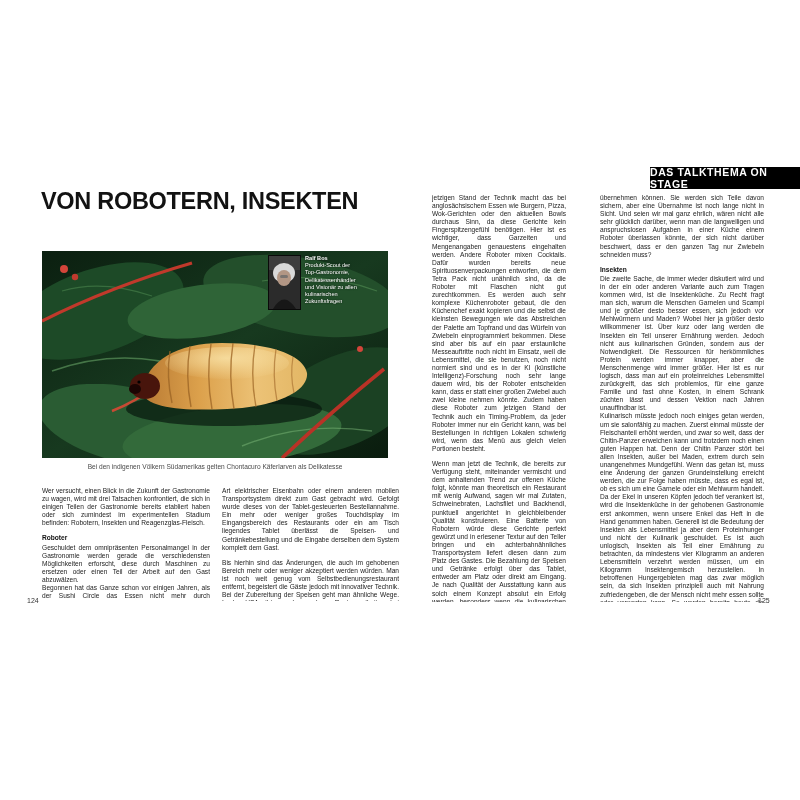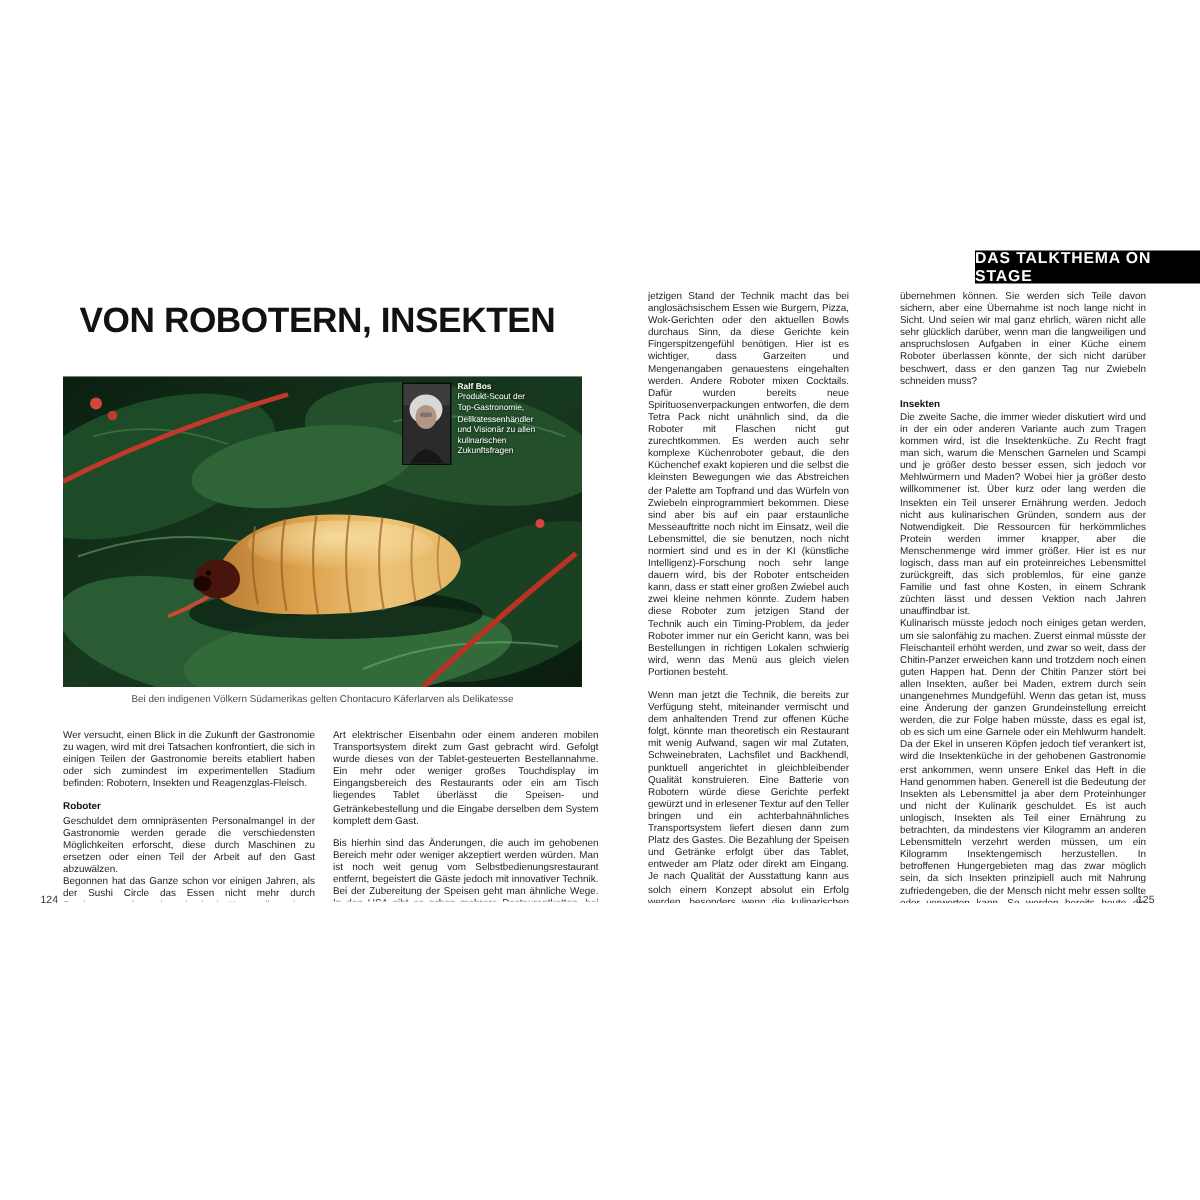--- a/index.html
+++ b/index.html
@@ -44,21 +44,21 @@
 </style>
 </head>
 <body>
 
 <div id="canvas">
 
   <div id="badge" class="abs">
     <span>DAS TALKTHEMA ON STAGE</span>
   </div>
 
-  <h1 id="headline" class="abs" style="margin:12px">
+  <h1 id="headline" class="abs" style="margin:0">
     <span>VON ROBOTERN, INSEKTEN</span><br>
   </h1>
 
   <div id="photo" class="abs">
     <svg width="346" height="207" viewBox="0 0 346 207">
       <defs>
         <linearGradient id="bgG" x1="0" y1="0" x2="1" y2="1">
           <stop offset="0" stop-color="#0b1f10"></stop>
             <stop offset="0.5" stop-color="#17391f"></stop>
             <stop offset="1" stop-color="#0a1c0e"></stop>

